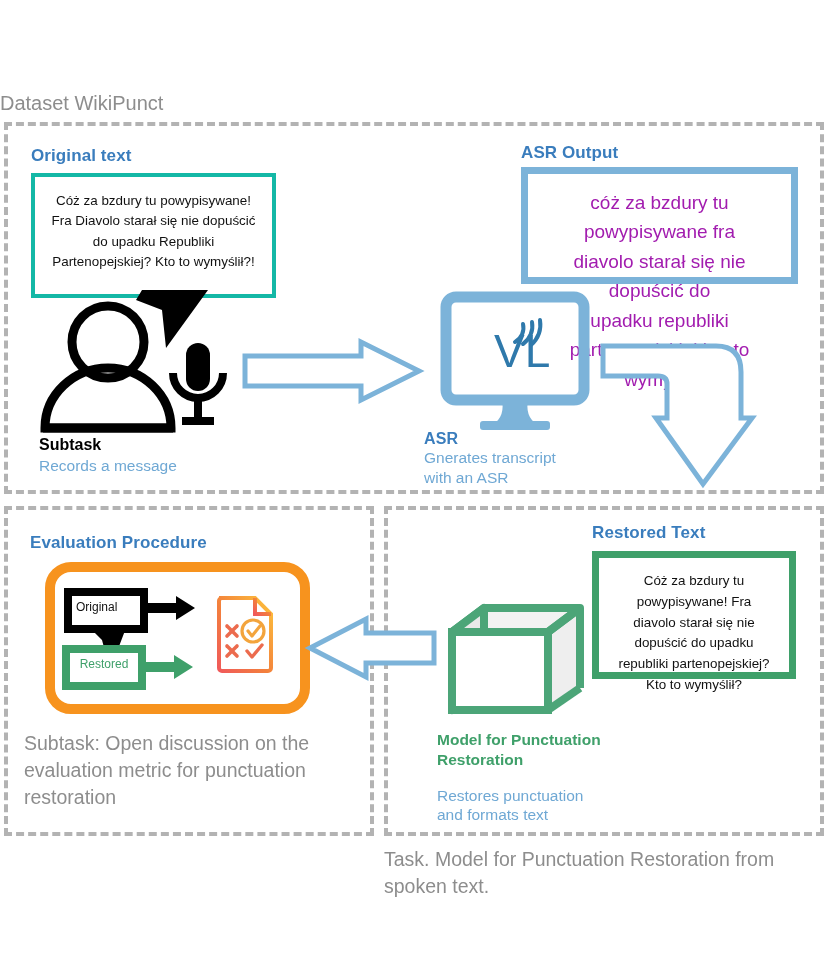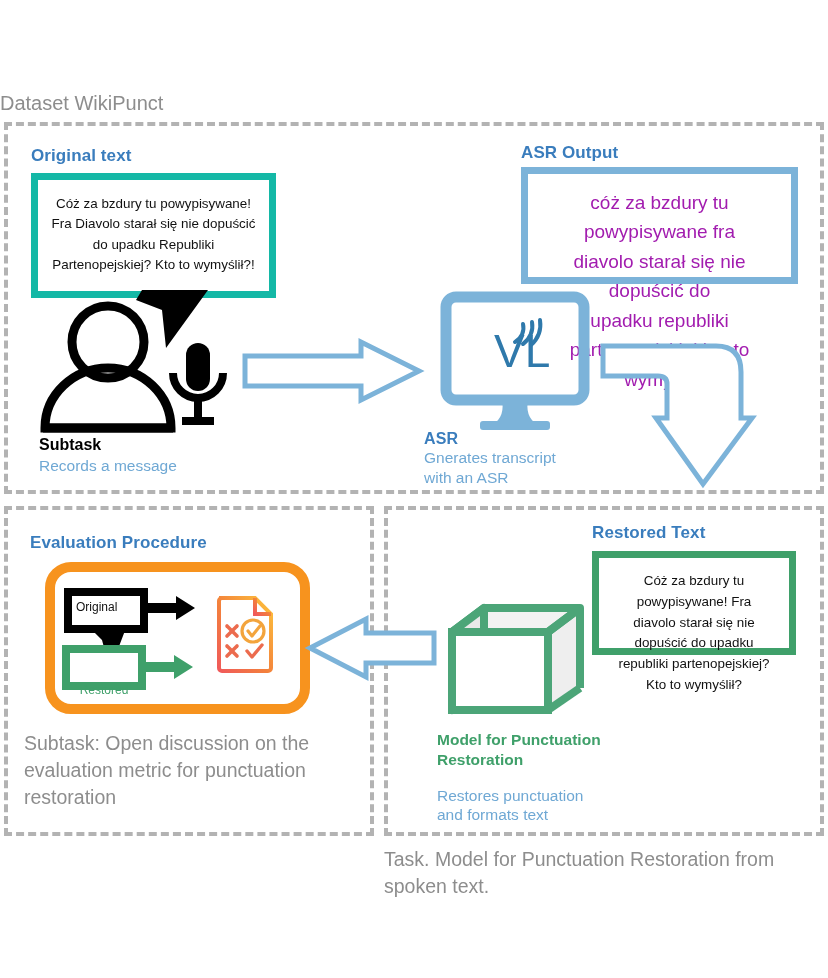--- a/index.html
+++ b/index.html
@@ -56,21 +56,21 @@
     border: 4px dashed #b3b3b3;
     box-sizing: border-box;
     background: transparent;
   }
 
   
   #orig-bubble {
     position: absolute;
     left: 31px; top: 173px;
     width: 245px; height: 125px;
-    border: 7px solid #14b8a6;
+    border: 4px solid #14b8a6;
     background: #ffffff;
     box-sizing: border-box;
   }
   #orig-bubble .body {
     font-size: 13.4px;
     line-height: 1.52;
     color: #111;
     padding: 14px 9px 0 9px;
     text-align: center;
   }
@@ -89,21 +89,21 @@
     line-height: 1.55;
     color: #a21caf;
     padding: 14px 8px 0 8px;
     text-align: center;
   }
 
   
   #restored-box {
     position: absolute;
     left: 592px; top: 551px;
-    width: 204px; height: 104px;
+    width: 204px; height: 128px;
     border: 7px solid #3fa06a;
     background: #ffffff;
     box-sizing: border-box;
   }
   #restored-box .body {
     font-size: 13.4px;
     line-height: 1.55;
     color: #111;
     padding: 13px 8px 0 8px;
     text-align: center;
@@ -218,21 +218,21 @@
 
   <div class="abs" style="left:64px; top:588px; width:84px; height:45px;
        border:8px solid #000; background:#fff; box-sizing:border-box;"></div>
   <svg class="abs" style="left:88px; top:628px;" width="42" height="44">
     <polygon points="2,0 38,0 22,42 14,12" fill="#000000"></polygon>
   </svg>
   <div class="mini-box-label" style="left:76px; top:600px; width:84px; text-align:left; color:#111;">Original</div>
 
   <div class="abs" style="left:62px; top:645px; width:84px; height:45px;
        border:8px solid #3fa06a; background:#fff; box-sizing:border-box;"></div>
-  <div class="mini-box-label" style="left:62px; top:683px; width:84px; text-align:center; color:#3fa06a;">Restored</div>
+  <div class="mini-box-label" style="left:62px; top:657px; width:84px; text-align:center; color:#3fa06a;">Restored</div>
 
   <svg class="abs" style="left:148px; top:595px;" width="48" height="26">
     <polygon points="0,8 28,8 28,1 47,13 28,25 28,18 0,18" fill="#000000"></polygon>
   </svg>
 
   <svg class="abs" style="left:146px; top:654px;" width="48" height="26">
     <polygon points="0,8 28,8 28,1 47,13 28,25 28,18 0,18" fill="#3fa06a"></polygon>
   </svg>
 
   <svg class="abs" style="left:215px; top:594px;" width="60" height="78">

